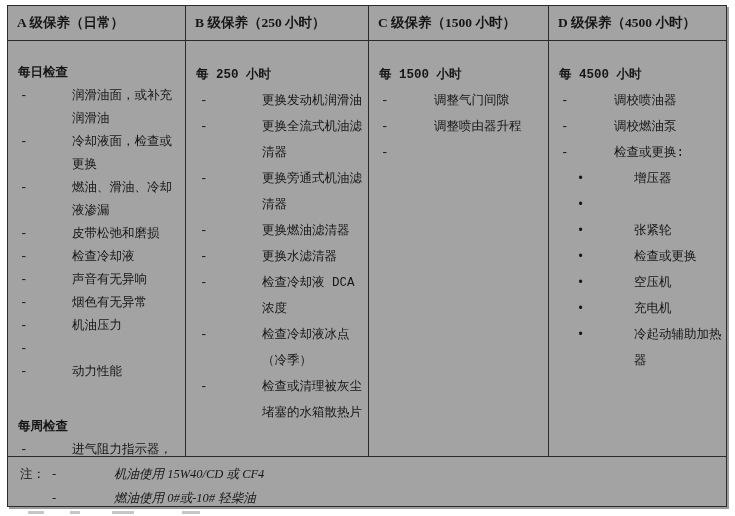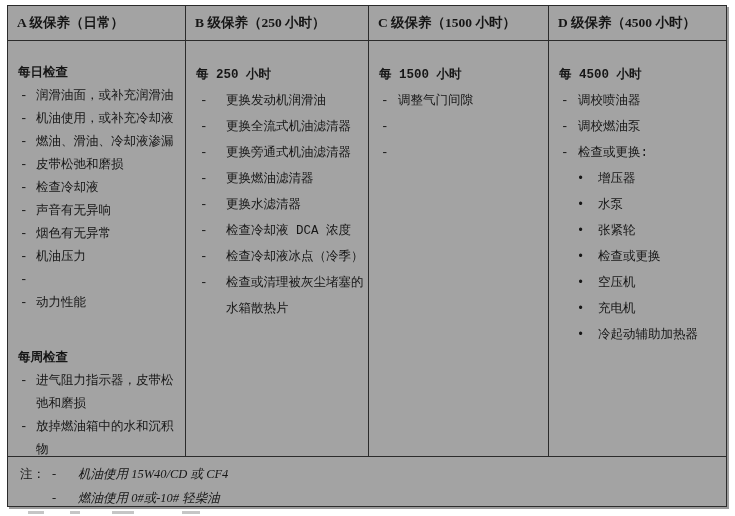--- a/index.html
+++ b/index.html
@@ -47,21 +47,21 @@
   }
   .col-b .col-body, .col-c .col-body, .col-d .col-body { line-height: 26px; }
   .blk { display: flex; align-items: flex-start; }
   .blk.title { font-weight: bold; display: block; }
   .col-body .blk.title:not(:first-child) { margin-top: 32px; }
   .marker { flex: 0 0 16px; text-align: left; padding-left: 2px; }
   .col-b .blk.dash .marker { flex-basis: 26px; padding-left: 4px; }
   .col-c .blk.dash .marker, .col-d .blk.dash .marker { flex-basis: 17px; }
   .blk.bullet { padding-left: 16px; }
   .blk.bullet .marker { flex-basis: 21px; font-size: 12px; padding-left: 2px; }
-  .txt { flex: 1 1 auto; }
+  .txt { flex: 1 1 auto; margin-left: 36px; }
   .note-row {
     flex: 1 1 auto;
     border-top: 1px solid #2b2b2b;
     display: flex;
     padding: 5px 0 0 12px;
     font-size: 12.5px;
     line-height: 24px;
     box-sizing: border-box;
   }
   .note-label { flex: 0 0 30px; }
@@ -90,21 +90,21 @@
     <div class="col col-a">
       <div class="col-header">A 级保养（日常）</div>
       <div class="col-body">
           <div class="blk title">每日检查</div>
           <div class="blk dash">
             <span class="marker">-</span>
             <span class="txt">润滑油面，或补充润滑油</span>
           </div>
           <div class="blk dash">
             <span class="marker">-</span>
-            <span class="txt">机油使用，或补充冷却液</span>
+            <span class="txt">冷却液面，检查或更换</span>
           </div>
           <div class="blk dash">
             <span class="marker">-</span>
             <span class="txt">燃油、滑油、冷却液渗漏</span>
           </div>
           <div class="blk dash">
             <span class="marker">-</span>
             <span class="txt">皮带松弛和磨损</span>
           </div>
           <div class="blk dash">
@@ -188,20 +188,21 @@
     <div class="col col-c">
       <div class="col-header">C 级保养（1500 小时）</div>
       <div class="col-body">
           <div class="blk title">每 1500 小时</div>
           <div class="blk dash">
             <span class="marker">-</span>
             <span class="txt">调整气门间隙</span>
           </div>
           <div class="blk dash">
             <span class="marker">-</span>
+            <span class="txt">调整喷由器升程</span>
           </div>
           <div class="blk dash">
             <span class="marker">-</span>
             <span class="txt"></span>
           </div>
         </div>
     </div>
 
     <div class="col col-d">
       <div class="col-header">D 级保养（4500 小时）</div>
@@ -218,21 +219,20 @@
           <div class="blk dash">
             <span class="marker">-</span>
             <span class="txt">检查或更换:</span>
           </div>
           <div class="blk bullet">
             <span class="marker">•</span>
             <span class="txt">增压器</span>
           </div>
           <div class="blk bullet">
             <span class="marker">•</span>
-            <span class="txt">水泵</span>
           </div>
           <div class="blk bullet">
             <span class="marker">•</span>
             <span class="txt">张紧轮</span>
           </div>
           <div class="blk bullet">
             <span class="marker">•</span>
             <span class="txt">检查或更换</span>
           </div>
           <div class="blk bullet">

